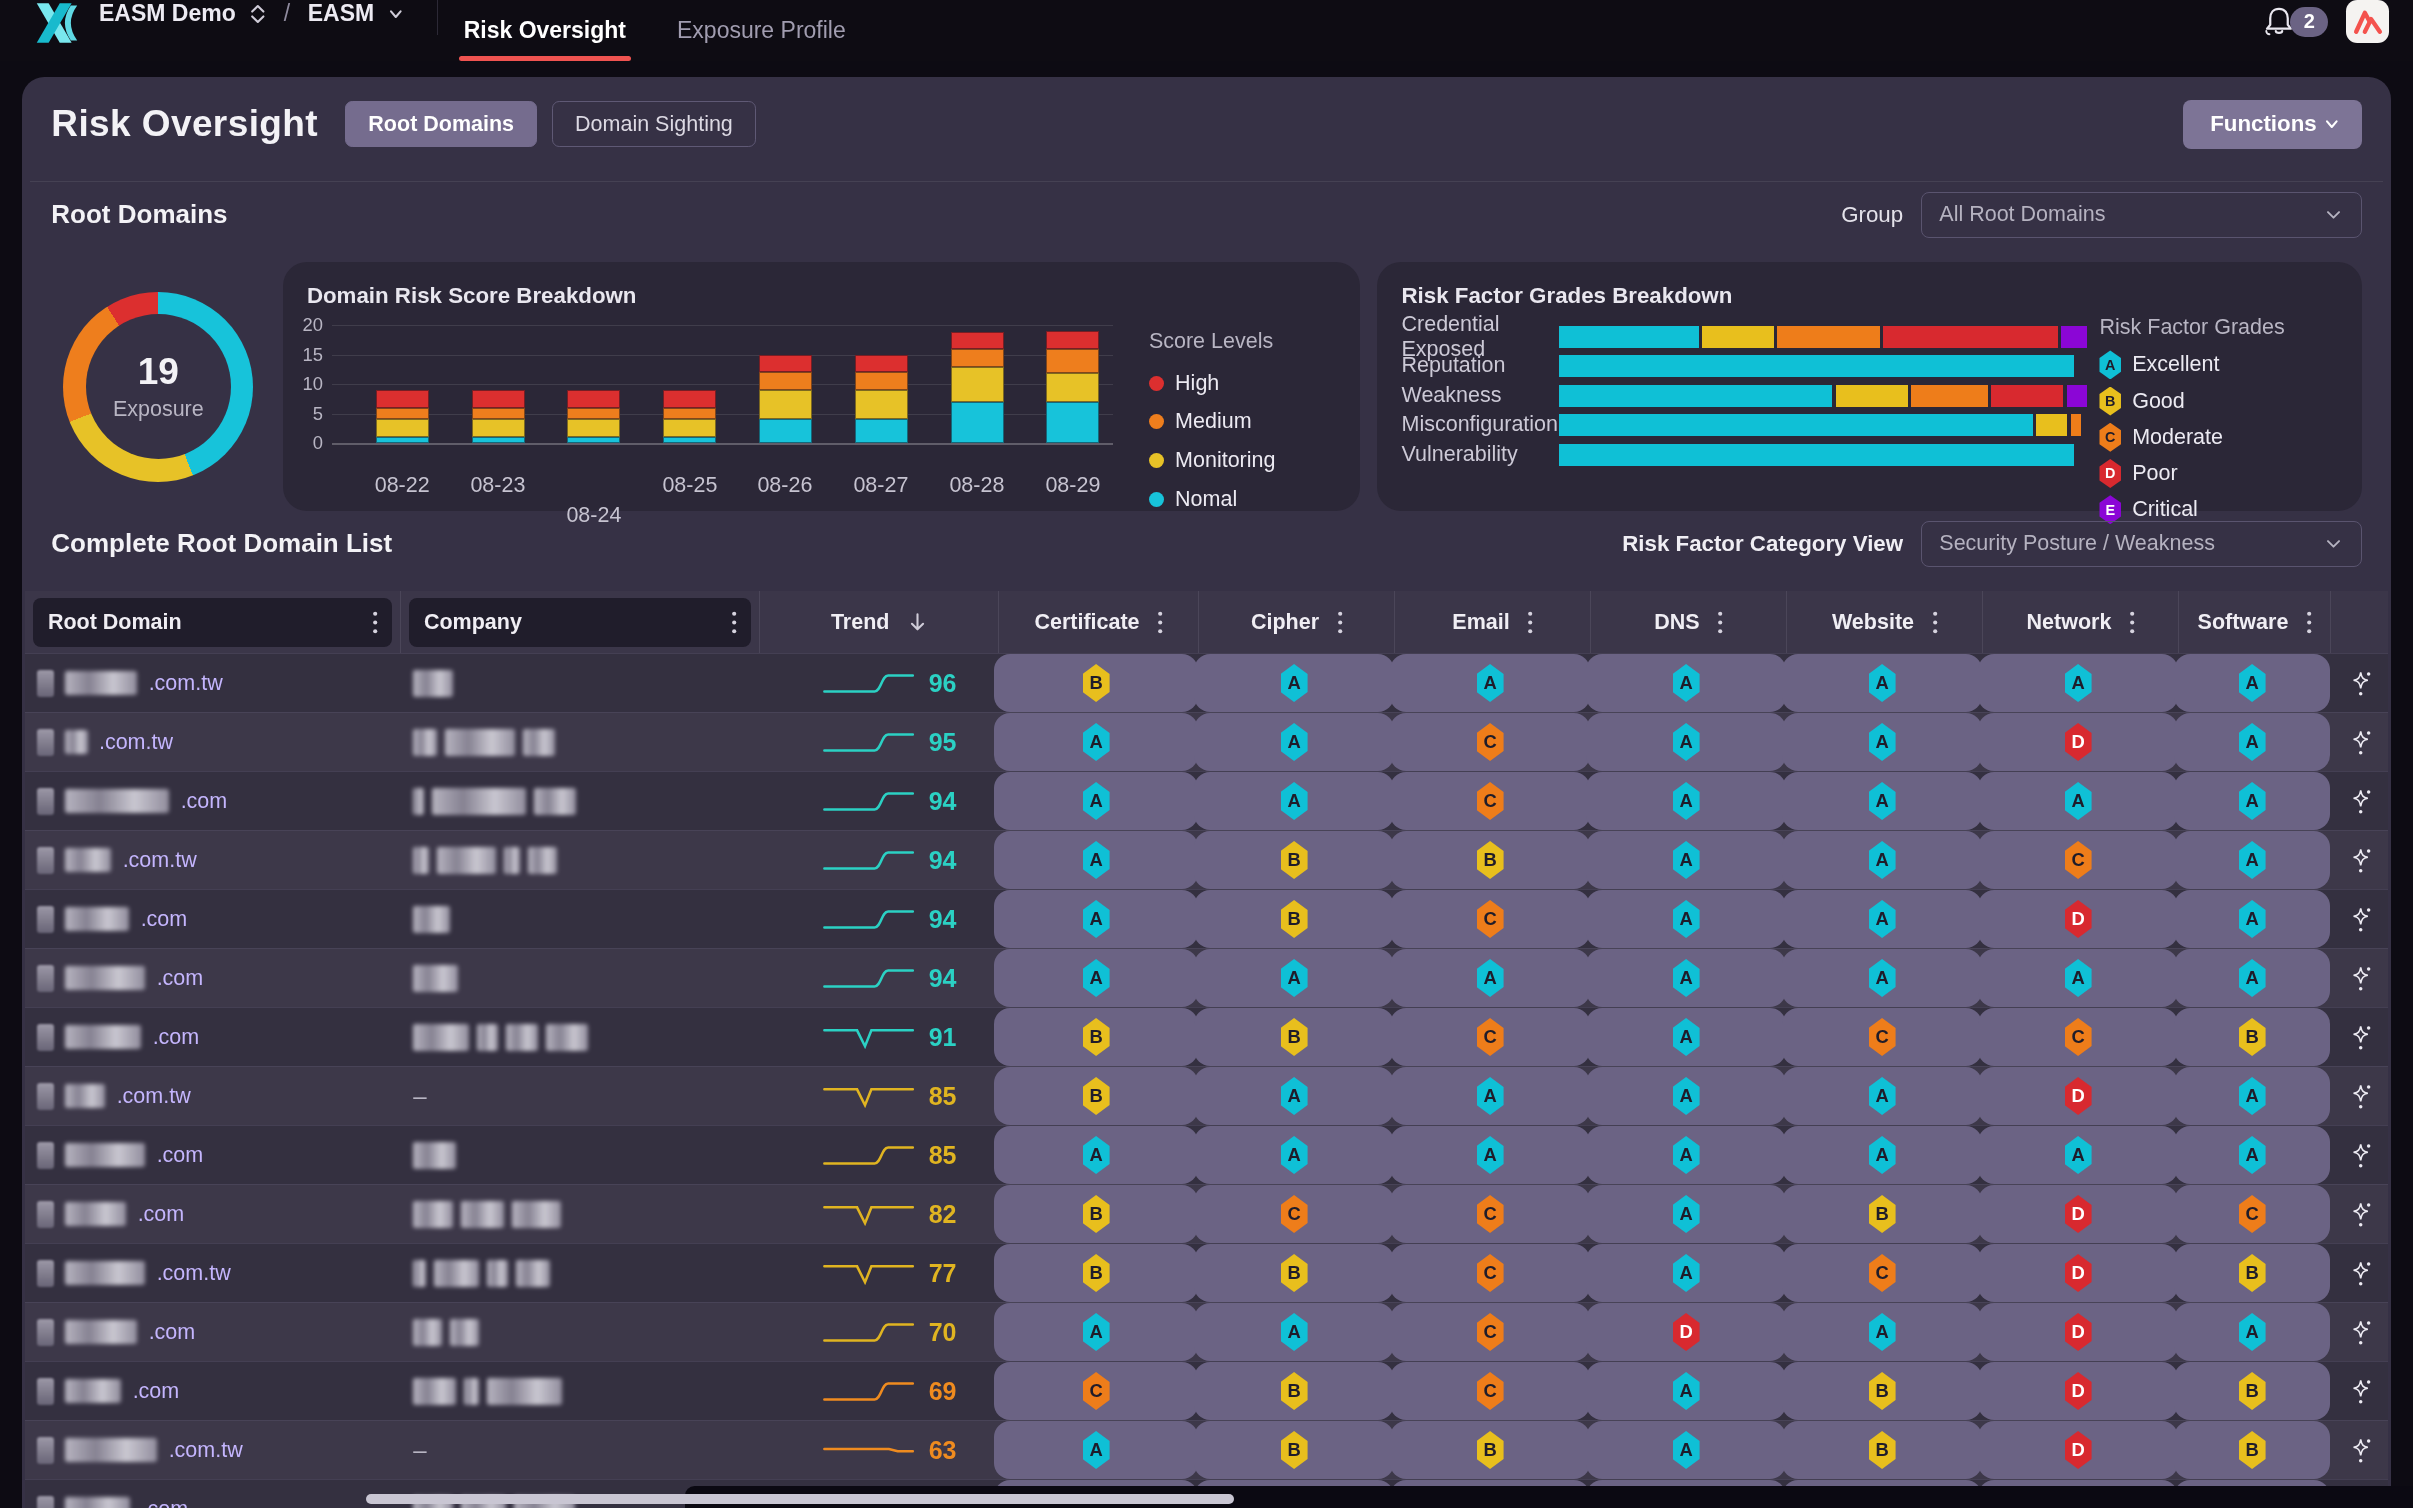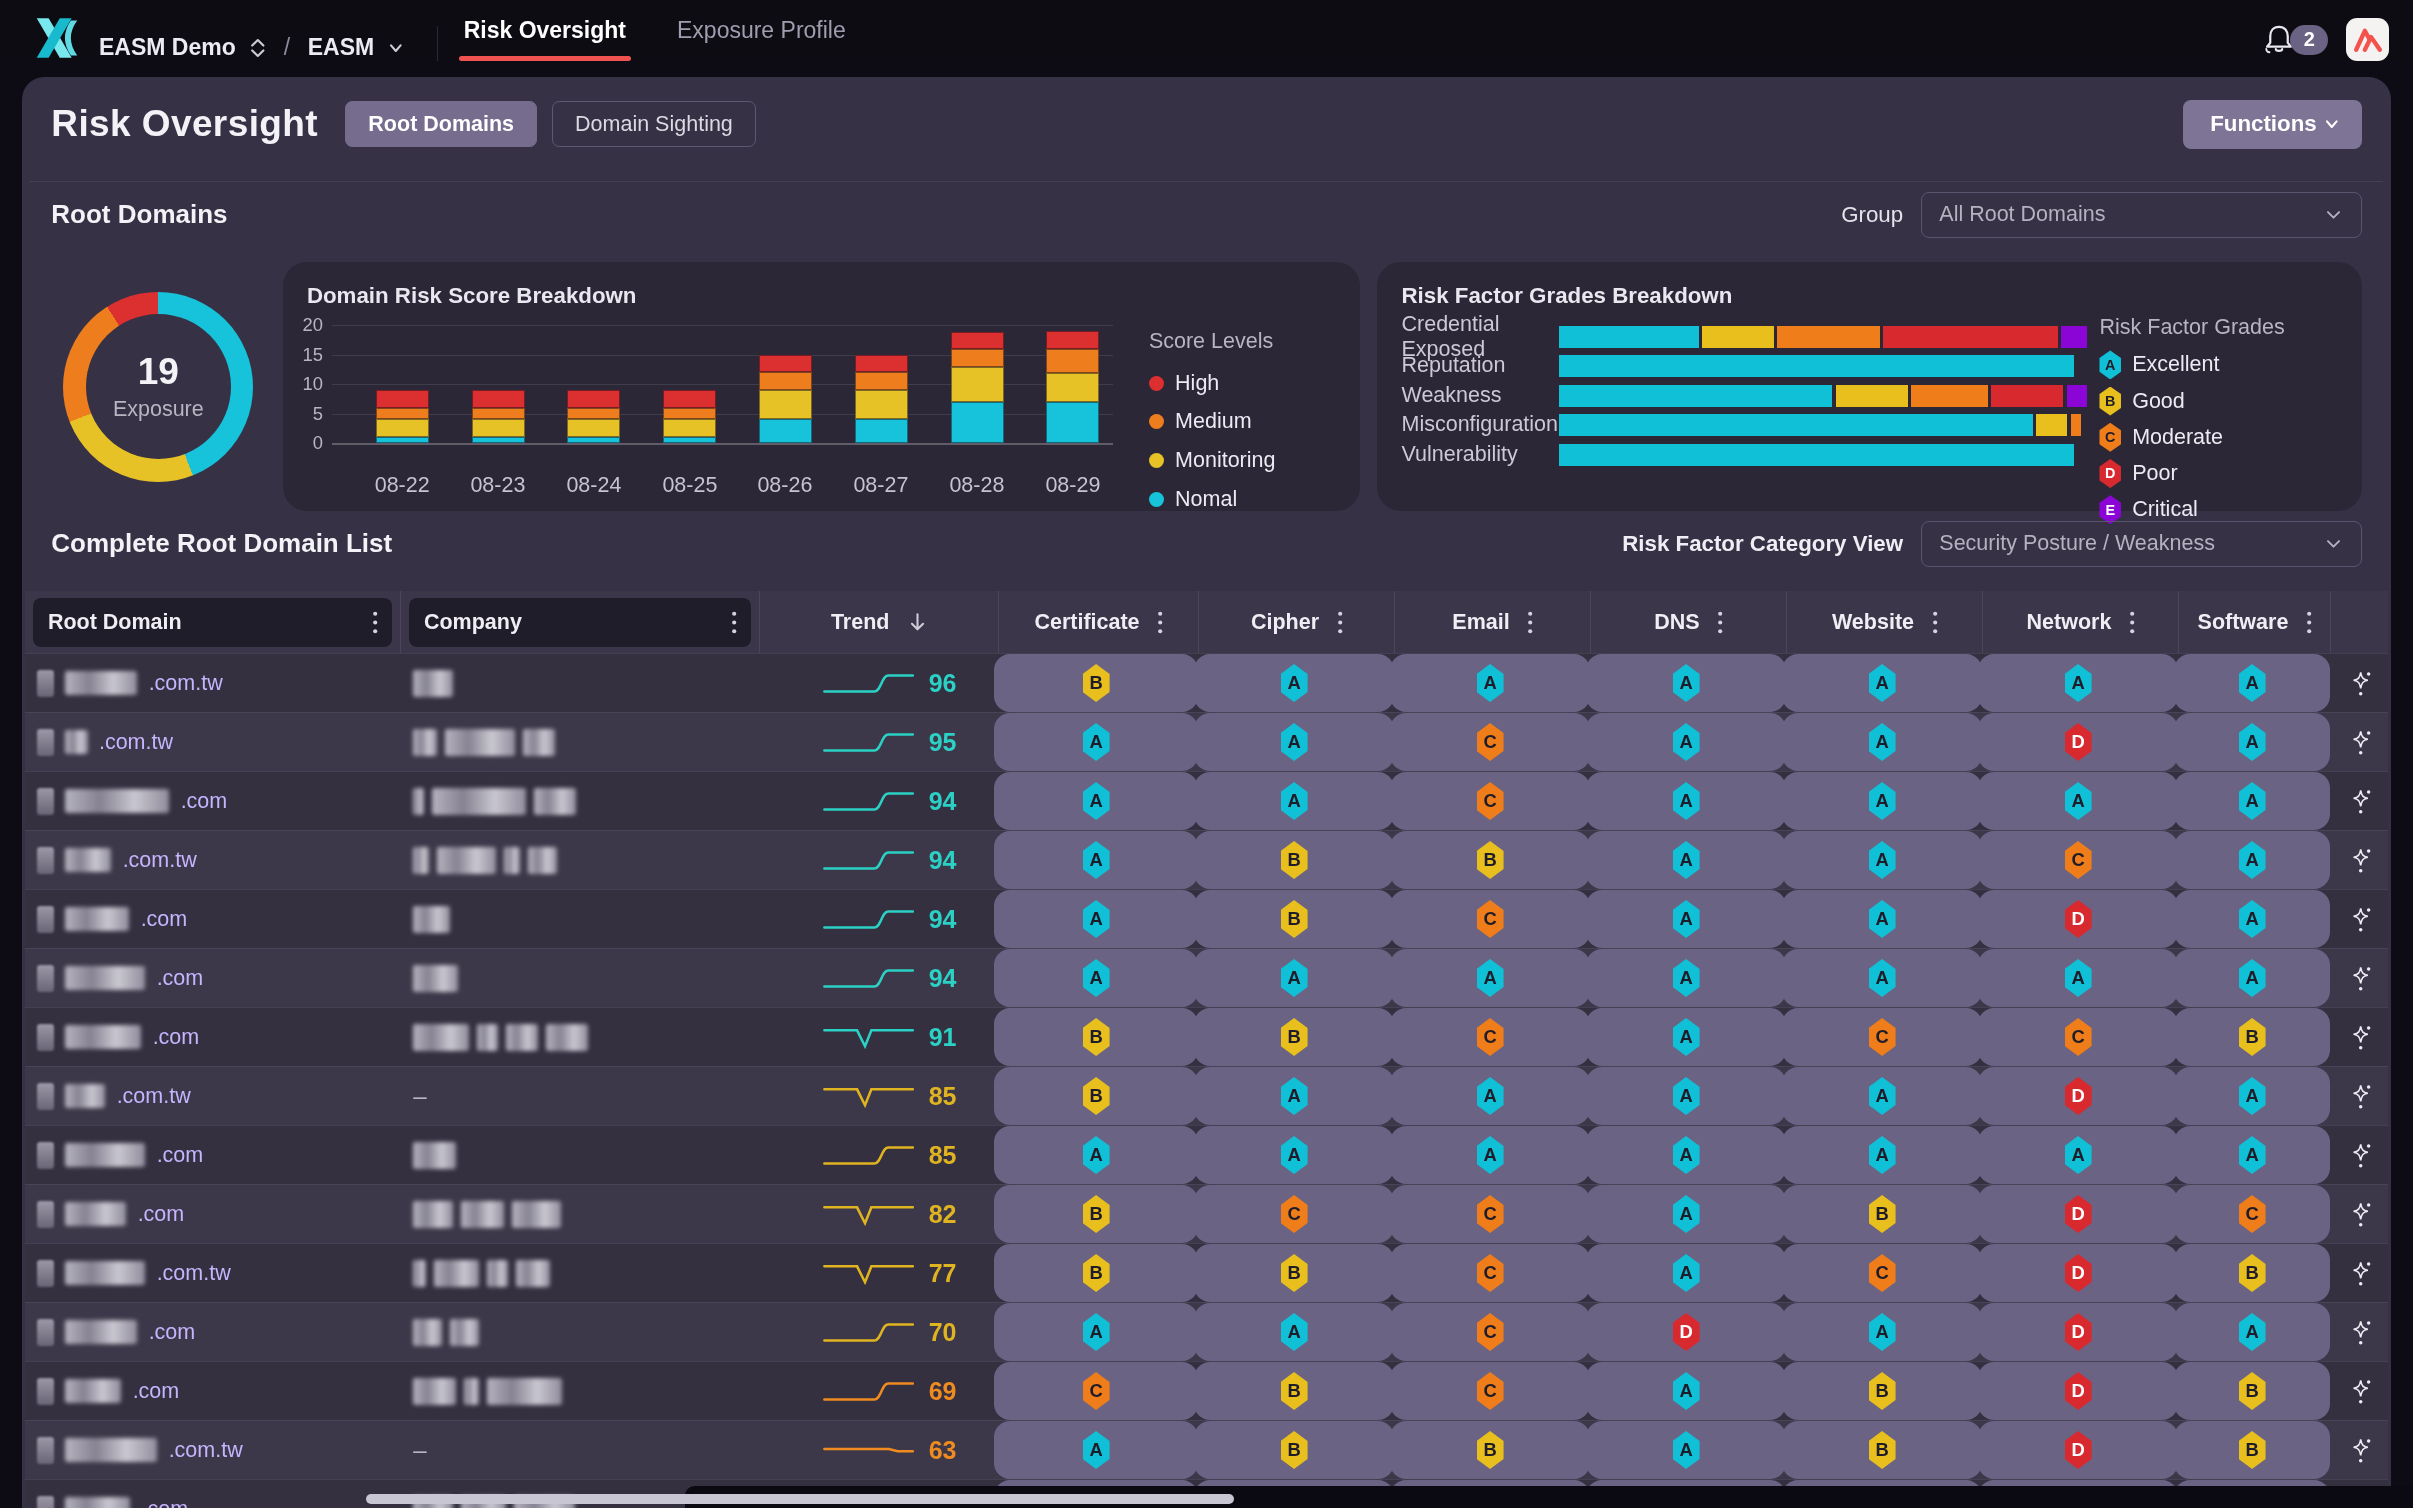--- a/index.html
+++ b/index.html
@@ -6,21 +6,21 @@
     --bg:#0d0b13; --panel:#363145; --card:#2b2737; --rowA:#343040; --rowB:#3d3849;
     --thead:#3b3649; --box:#201d2b; --line:rgba(255,255,255,.08); --sep:#4b4659;
     --txt:#f3f2f6; --muted:#b8b5c3; --red:#ef5350;
   }
   *{box-sizing:border-box;margin:0;padding:0}
   html,body{width:2413px;height:1508px;overflow:hidden;background:var(--bg);
     font-family:"Liberation Sans",sans-serif;color:var(--txt);position:relative}
   svg{display:block}
 
   
-  .nav{position:absolute;top:0;left:0;right:0;height:61px;background:#0e0c13;display:flex;align-items:flex-end}
+  .nav{position:absolute;top:0;left:0;right:0;height:61px;background:#0e0c13;display:flex;align-items:flex-start}
   .logo{margin-left:32px;width:46px;height:46px}
   .crumb{display:flex;align-items:center;gap:12.8px;margin-left:21px;font-size:23px;font-weight:700;color:#eceaf2}
   .crumb .slash{color:#8f8b9e;font-weight:400;margin:0 4.8px}
   .navdivider{width:1.6px;height:35px;background:#2c2936;margin:0 25.5px 0 32px}
   .navtabs{display:flex;align-items:center;gap:51px;height:100%}
   .navtab{position:relative;height:100%;display:flex;align-items:center;font-size:23px;color:#a19db0;cursor:pointer}
   .navtab.active{color:#fff;font-weight:700}
   .navtab.active::after{content:"";position:absolute;left:-4.8px;right:-4.8px;bottom:0;height:4.8px;background:var(--red);border-radius:3.2px}
   .navright{margin-left:auto;display:flex;align-items:center;gap:17.6px;margin-right:24px}
   .bellwrap{position:relative;display:flex;align-items:center}
@@ -229,21 +229,21 @@
             <div class="seg" style="height: 17.7px; background: rgb(231, 194, 39);"></div>
             <div class="seg" style="height: 5.9px; background: rgb(23, 195, 218);"></div>
           </div>
           <div class="xlab" style="left: 118px;">08-23</div>
           <div class="bar" style="left: 235px;">
             <div class="seg" style="height: 17.7px; background: rgb(220, 47, 47);"></div>
             <div class="seg" style="height: 11.8px; background: rgb(238, 126, 29);"></div>
             <div class="seg" style="height: 17.7px; background: rgb(231, 194, 39);"></div>
             <div class="seg" style="height: 5.9px; background: rgb(23, 195, 218);"></div>
           </div>
-          <div class="xlab" style="left: 214px;">08-24</div>
+          <div class="xlab" style="left: 214px; margin-top: 30px;">08-24</div>
           <div class="bar" style="left: 331px;">
             <div class="seg" style="height: 17.7px; background: rgb(220, 47, 47);"></div>
             <div class="seg" style="height: 11.8px; background: rgb(238, 126, 29);"></div>
             <div class="seg" style="height: 17.7px; background: rgb(231, 194, 39);"></div>
             <div class="seg" style="height: 5.9px; background: rgb(23, 195, 218);"></div>
           </div>
           <div class="xlab" style="left: 310px;">08-25</div>
           <div class="bar" style="left: 427px;">
             <div class="seg" style="height: 17.7px; background: rgb(220, 47, 47);"></div>
             <div class="seg" style="height: 17.7px; background: rgb(238, 126, 29);"></div>

